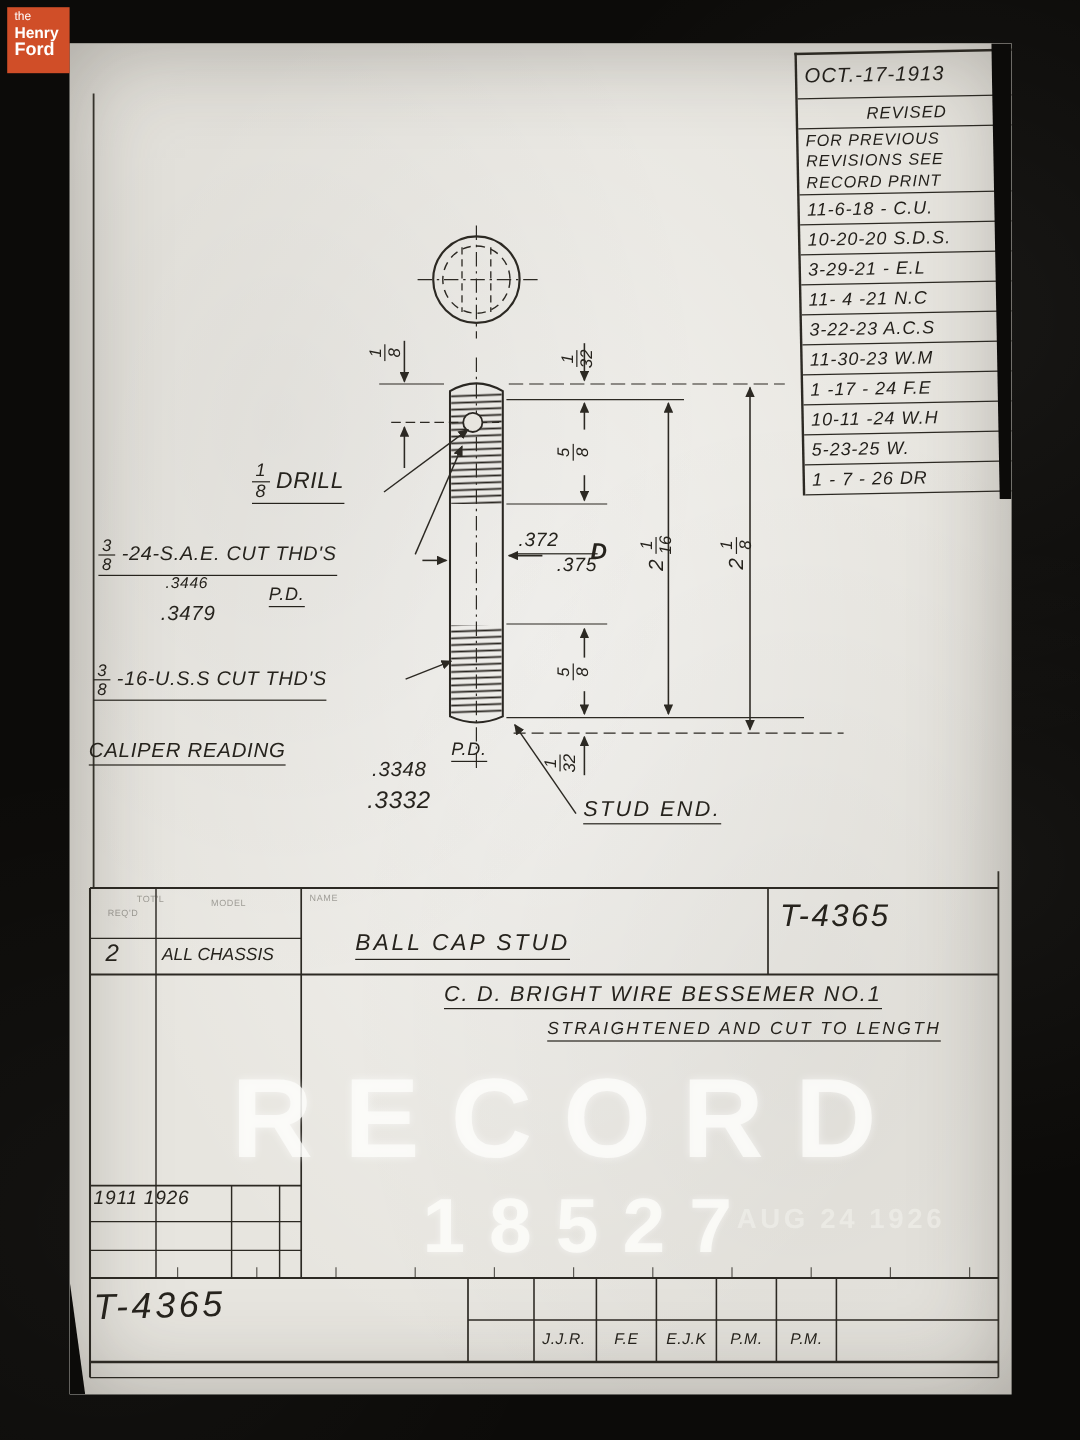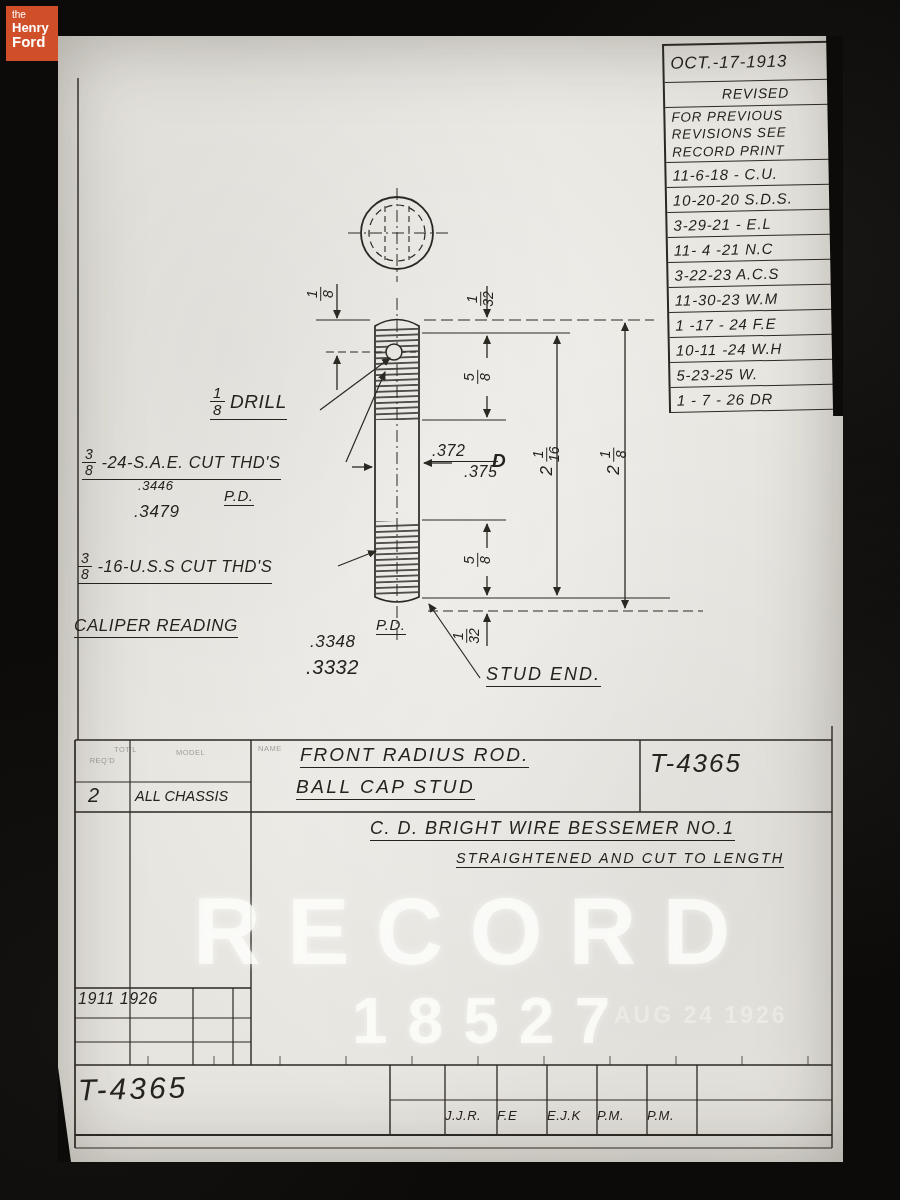--- a/index.html
+++ b/index.html
@@ -52,21 +52,21 @@
   .stamp-record{left:135px;top:842px;font-size:94px;letter-spacing:26px;color:rgba(253,253,250,0.78);
                 text-shadow:0 0 8px rgba(255,255,255,0.55);}
   .stamp-number{left:294px;top:948px;font-size:64px;letter-spacing:20px;color:rgba(252,252,248,0.85);
                 text-shadow:0 0 6px rgba(255,255,255,0.5);}
   .stamp-date{left:556px;top:966px;font-size:23px;letter-spacing:3px;color:rgba(250,250,246,0.4);}
   .logo{position:absolute;left:6px;top:6px;width:52px;height:55px;background:#d04e28;color:#fff;
         padding:4px 0 0 6px;z-index:30;line-height:1.05;box-sizing:border-box;}
   .logo-the{display:block;font-size:10px;}
   .logo-henry{display:block;font-size:13px;font-weight:bold;}
   .logo-ford{display:block;font-size:15px;font-weight:bold;}
-  .init{position:absolute;top:1072px;width:50px;text-align:left;font-size:13px;font-style:italic;
+  .init{position:absolute;top:1072px;width:50px;text-align:center;font-size:13px;font-style:italic;
         color:#26231d;z-index:3;letter-spacing:0.5px;}
 </style>
 </head>
 <body>
 
 <div class="logo">
   <span class="logo-the">the</span>
   <span class="logo-henry">Henry</span>
   <span class="logo-ford">Ford</span>
 </div>
@@ -286,21 +286,20 @@
 
   <div class="faint" style="left:17px;top:708px;width:55px;text-align:center;font-size:7.5px;line-height:1.5;">
     <span style="display:block;margin-left:39px;">TOT'L</span>
     <span style="display:block;">REQ'D</span>
   </div>
   <div class="faint" style="left:72px;top:712px;width:121px;text-align:center;font-size:7.5px;">MODEL</div>
   <div class="faint" style="left:200px;top:708px;font-size:7.5px;">NAME</div>
 
   <div class="hand" style="left:30px;top:748px;font-size:20px;">2</div>
   <div class="hand" style="left:77px;top:752px;font-size:14.5px;letter-spacing:0;text-align:center;">ALL CHASSIS</div>
-  <div class="hand u" style="left:242px;top:708px;font-size:19px;letter-spacing:2px;">FRONT RADIUS ROD.</div>
   <div class="hand u" style="left:238px;top:740px;font-size:19px;letter-spacing:2.5px;">BALL CAP STUD</div>
   <div class="hand" style="left:592px;top:712px;font-size:26px;letter-spacing:2px;">T-4365</div>
   <div class="hand u" style="left:312px;top:782px;font-size:18px;letter-spacing:1.5px;text-align:right;">C. D. BRIGHT WIRE BESSEMER NO.1</div>
   <div class="hand u" style="left:398px;top:814px;font-size:14.5px;letter-spacing:2px;">STRAIGHTENED AND CUT TO LENGTH</div>
   <div class="hand" style="left:20px;top:954px;font-size:16px;">1911 1926</div>
   <div class="hand" style="left:20px;top:1036px;font-size:30px;letter-spacing:3px;transform:rotate(-1.5deg);">T-4365</div>
 
   <span class="init" style="left:387px;">J.J.R.</span>
   <span class="init" style="left:439px;">F.E</span>
   <span class="init" style="left:489px;">E.J.K</span>

